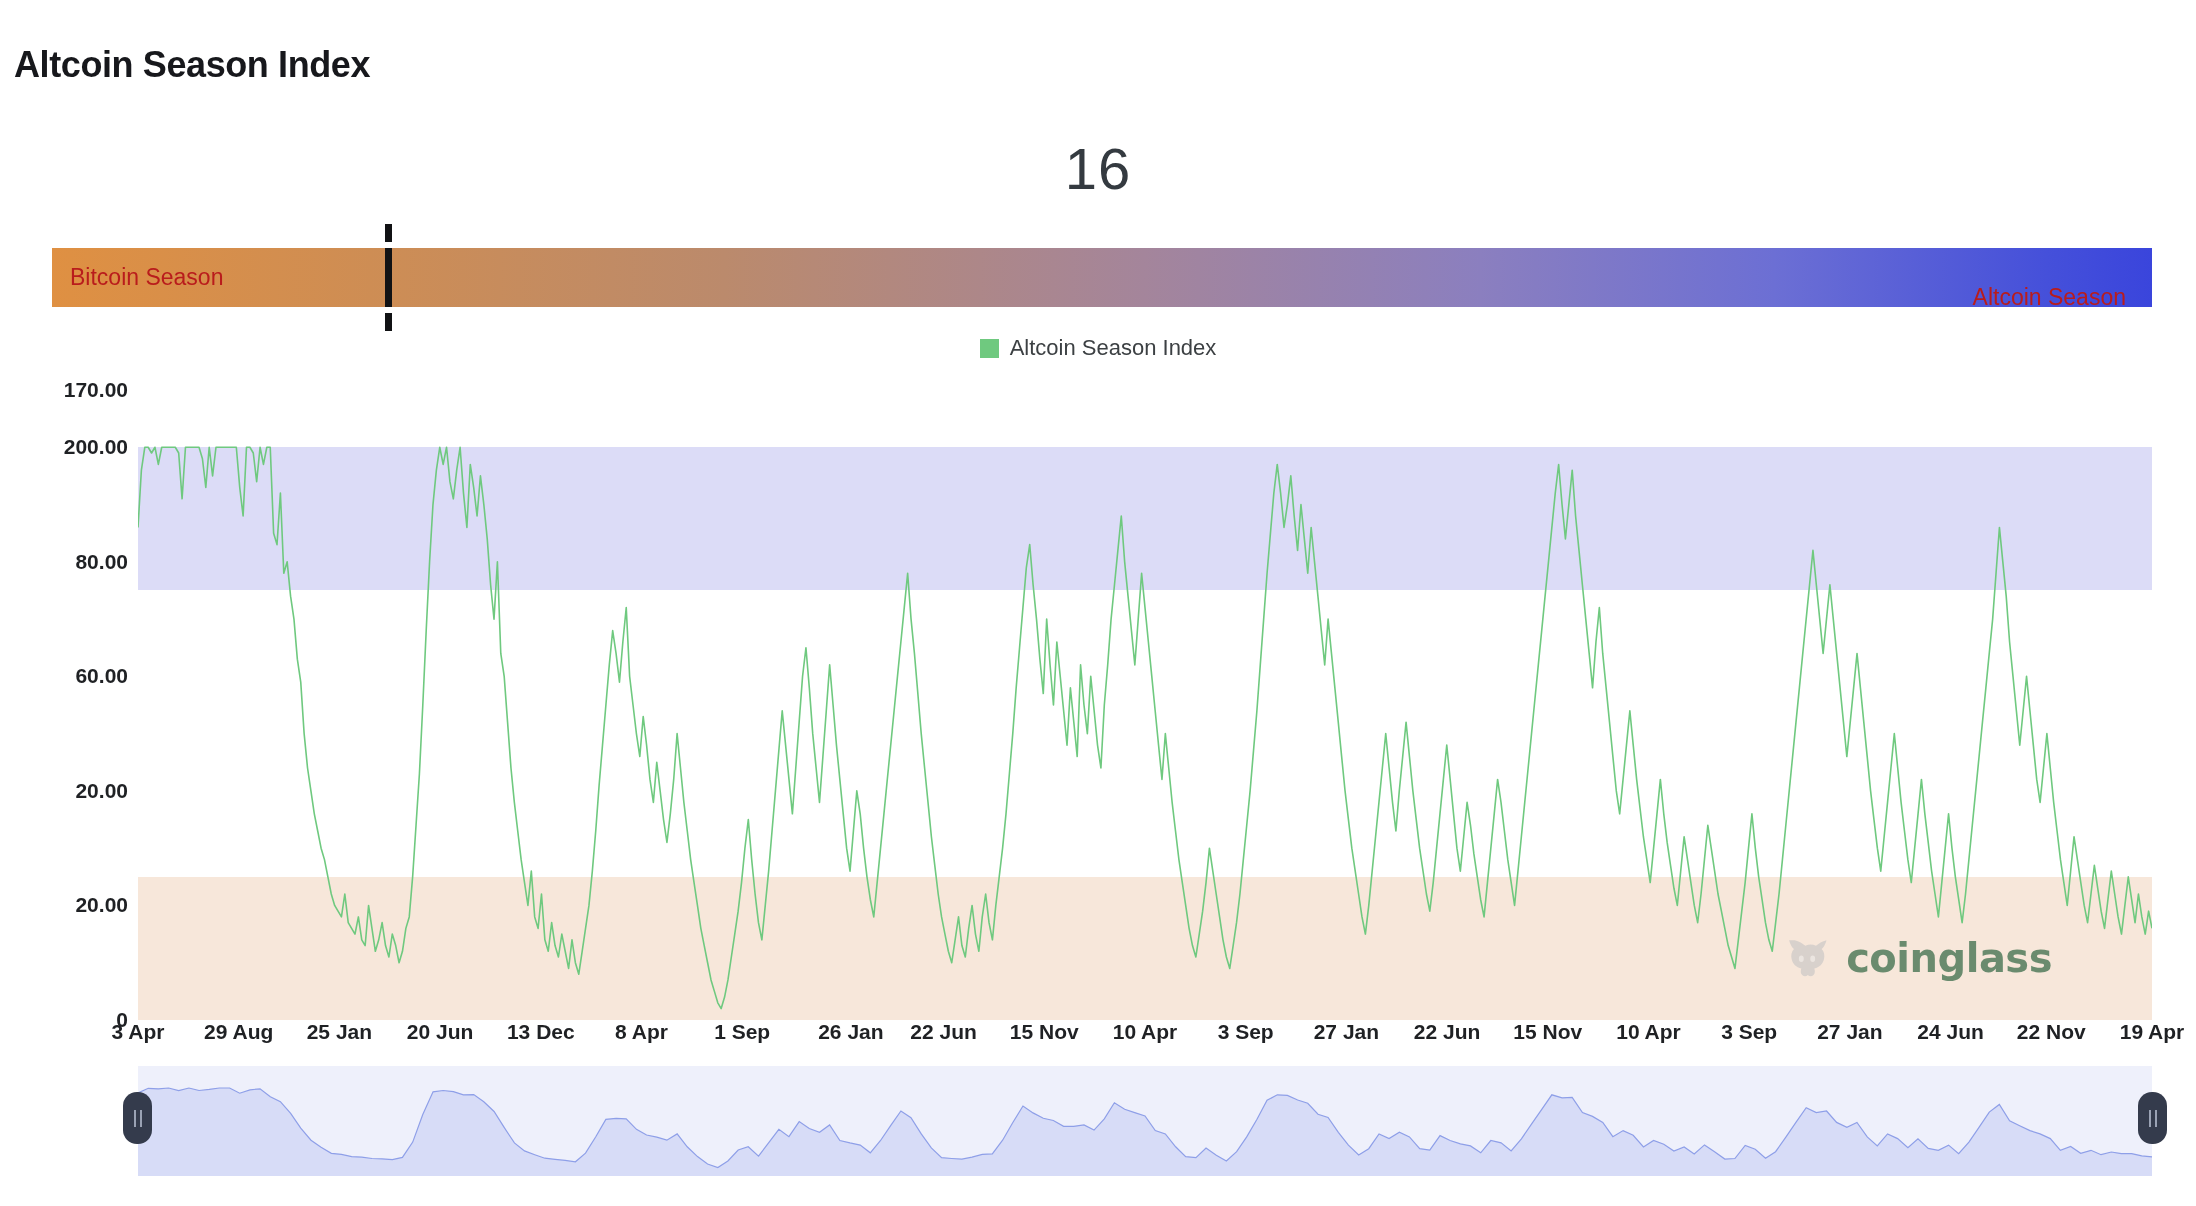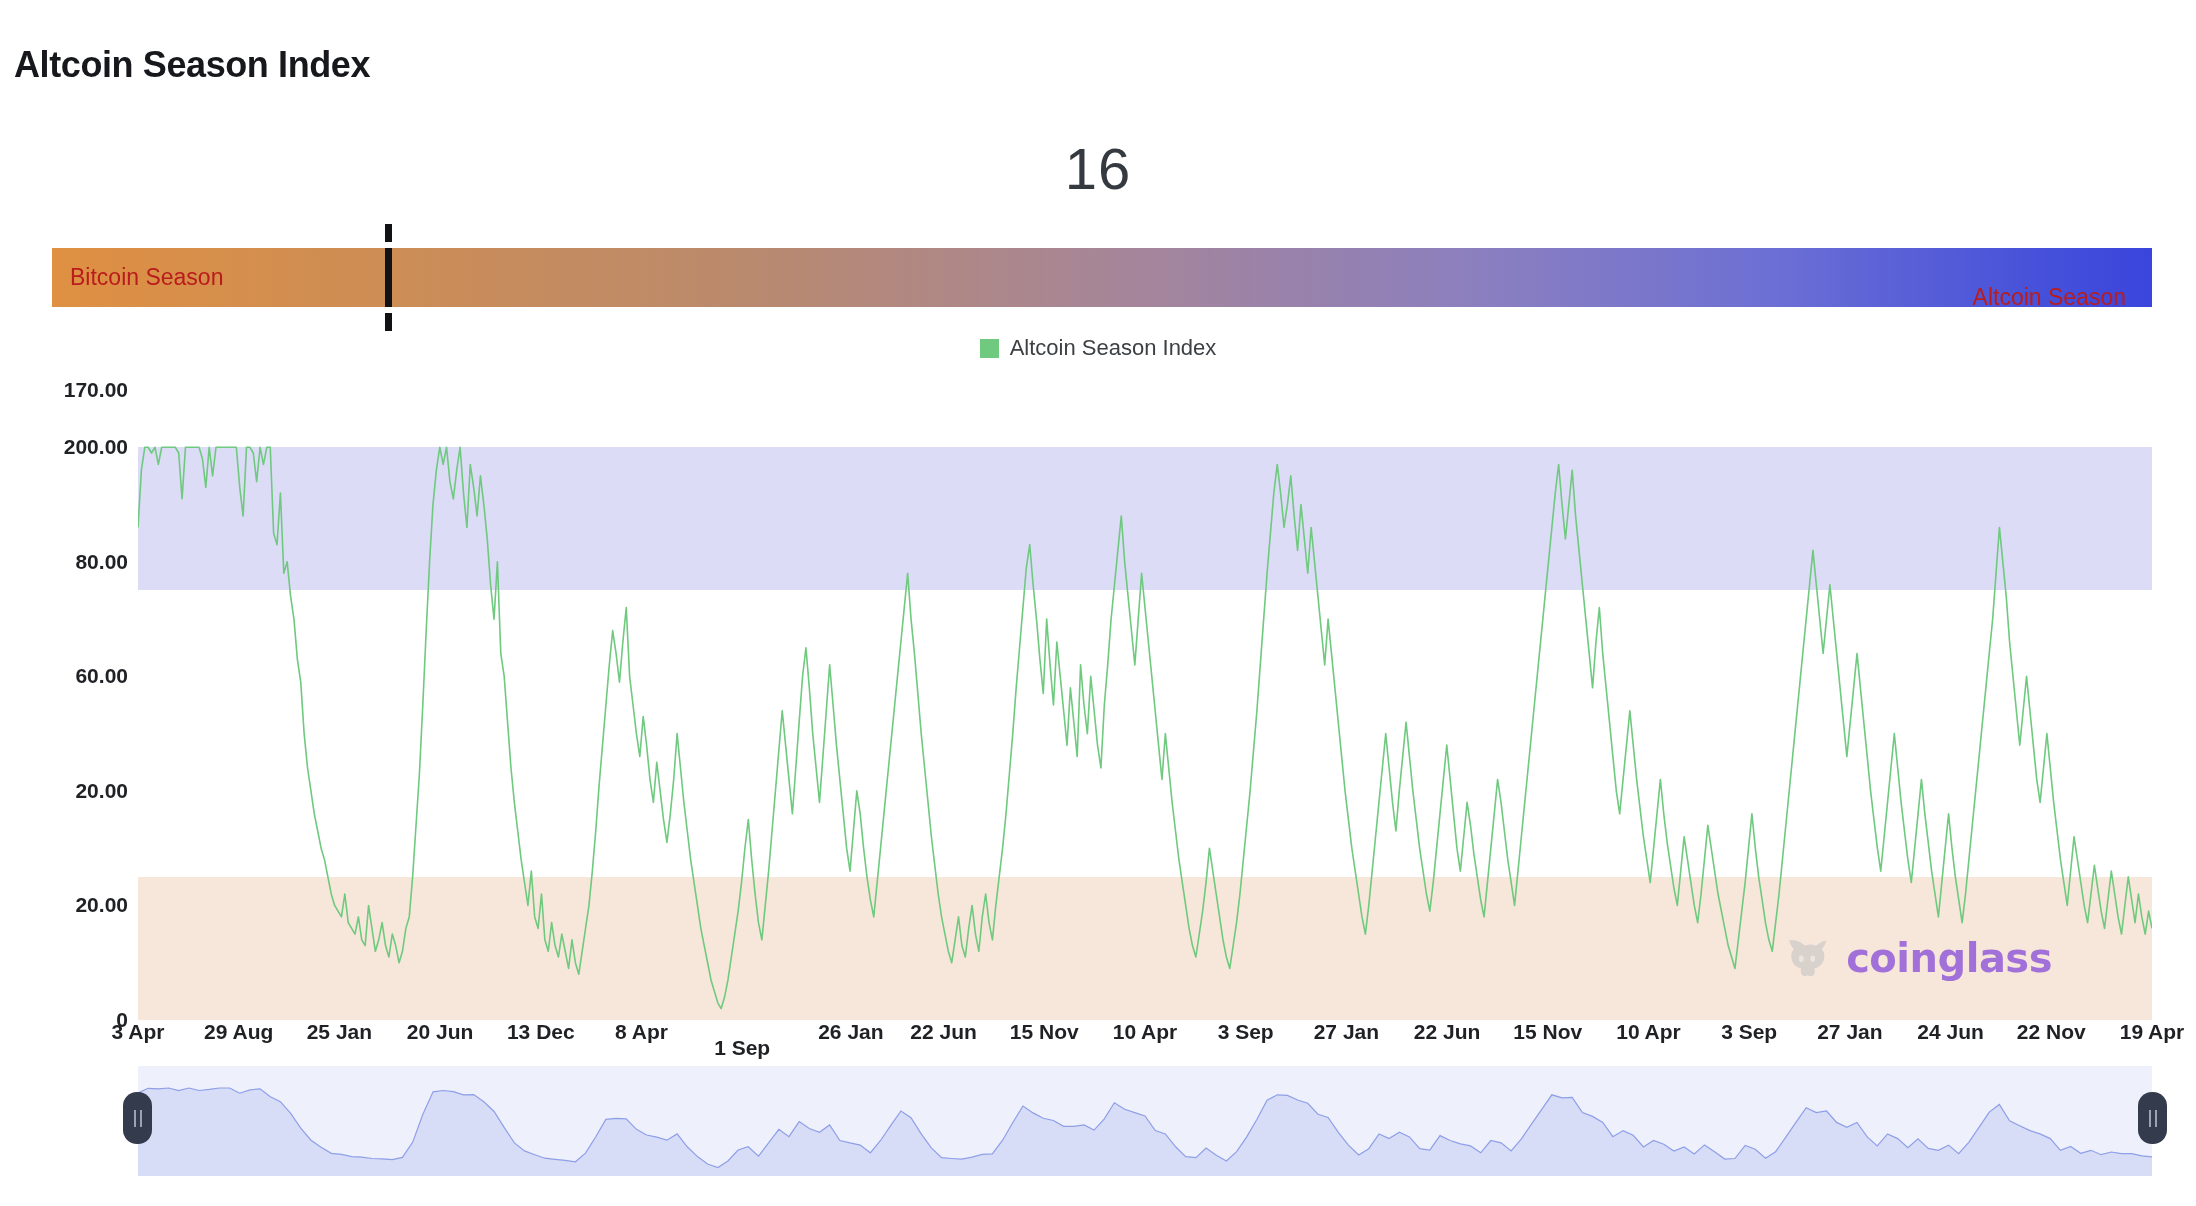--- a/index.html
+++ b/index.html
@@ -88,21 +88,21 @@
   .band-btc{background:#f7e7da;}
   .series-svg{position:absolute;left:0;top:0;width:100%;height:100%;display:block;}
 
   
   .watermark{
     position:absolute;right:100px;bottom:36px;
     display:flex;align-items:center;gap:13px;opacity:.62;
   }
   .wm-logo{width:52px;height:52px;display:block;}
   .wm-text{
-    font-size:40px;font-weight:700;color:#6d28d9;letter-spacing:-.5px;
+    font-size:40px;font-weight:700;color:#14532d;letter-spacing:-.5px;
     font-family:"DejaVu Sans", sans-serif;
   }
 
   
   .x-axis{
     position:absolute;left:138px;top:1020px;right:44px;height:40px;
   }
   .x-label{
     position:absolute;top:0;
     font-size:21px;font-weight:700;color:#1f2124;
@@ -175,21 +175,21 @@
     </div>
   </div>
 
   <div class="x-axis" id="x-axis">
       <div class="x-label" style="left: 0%;">3 Apr</div>
       <div class="x-label" style="left: 5%; text-align: center;">29 Aug</div>
       <div class="x-label" style="left: 10%;">25 Jan</div>
       <div class="x-label" style="left: 15%;">20 Jun</div>
       <div class="x-label" style="left: 20%;">13 Dec</div>
       <div class="x-label" style="left: 25%;">8 Apr</div>
-      <div class="x-label" style="left: 30%; margin-top: 16px;">1 Sep</div>
+      <div class="x-label" style="left: 30%;">1 Sep</div>
       <div class="x-label" style="left: 35%; margin-left: 8px;">26 Jan</div>
       <div class="x-label" style="left: 40%;">22 Jun</div>
       <div class="x-label" style="left: 45%;">15 Nov</div>
       <div class="x-label" style="left: 50%;">10 Apr</div>
       <div class="x-label" style="left: 55%;">3 Sep</div>
       <div class="x-label" style="left: 60%;">27 Jan</div>
       <div class="x-label" style="left: 65%;">22 Jun</div>
       <div class="x-label" style="left: 70%;">15 Nov</div>
       <div class="x-label" style="left: 75%;">10 Apr</div>
       <div class="x-label" style="left: 80%;">3 Sep</div>

